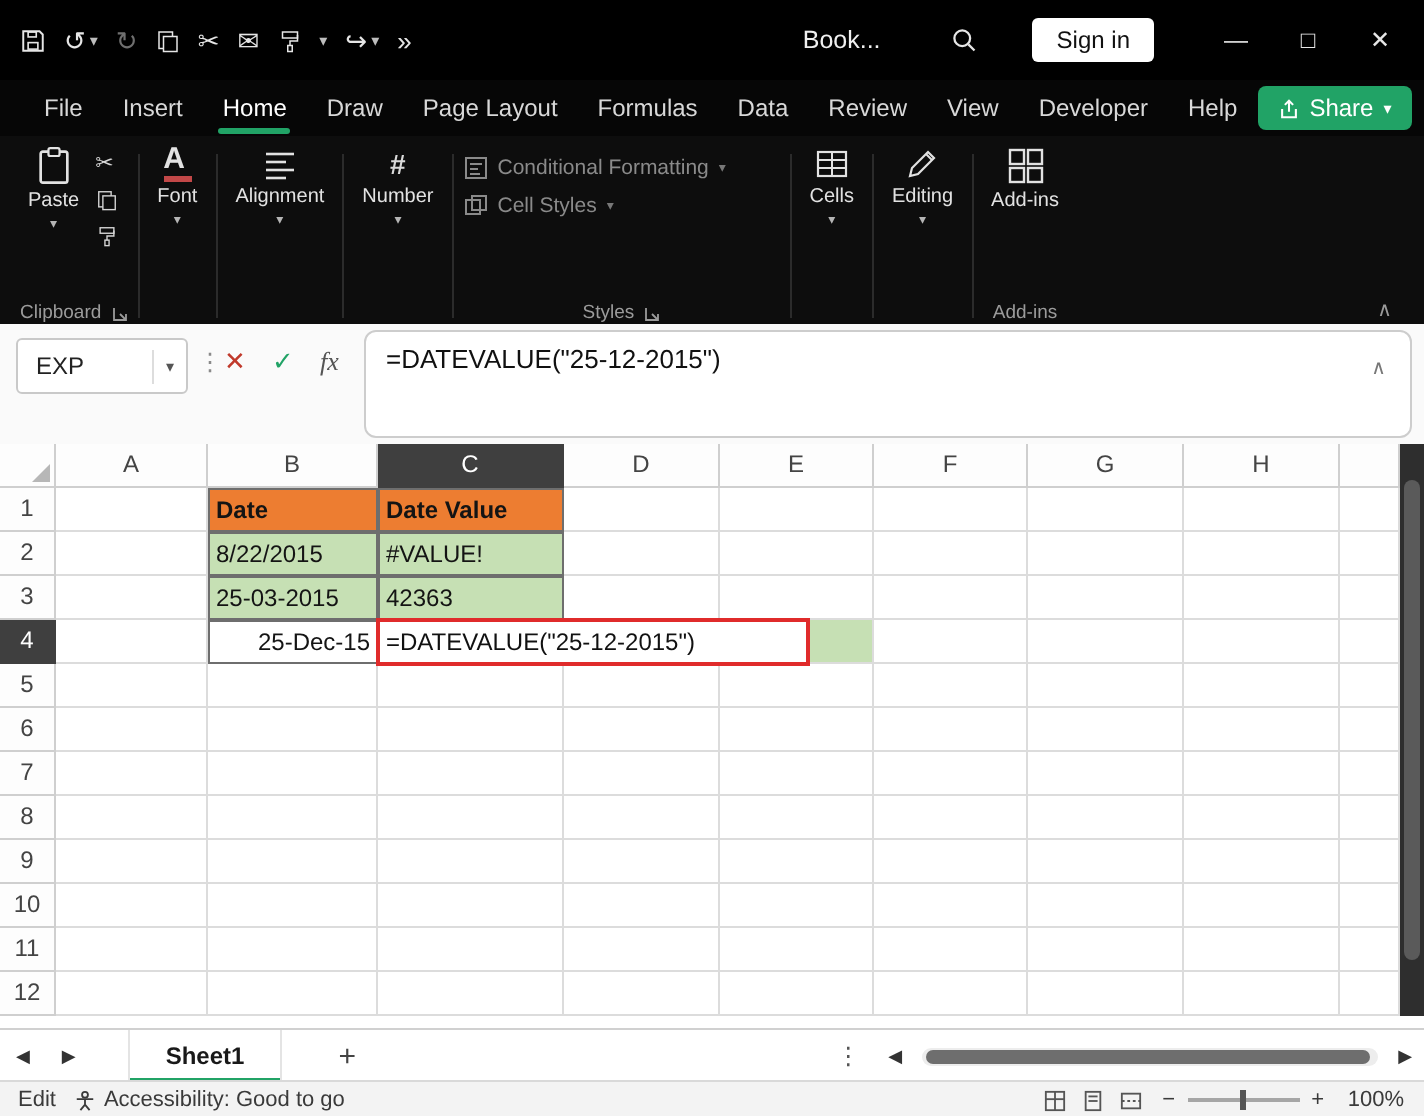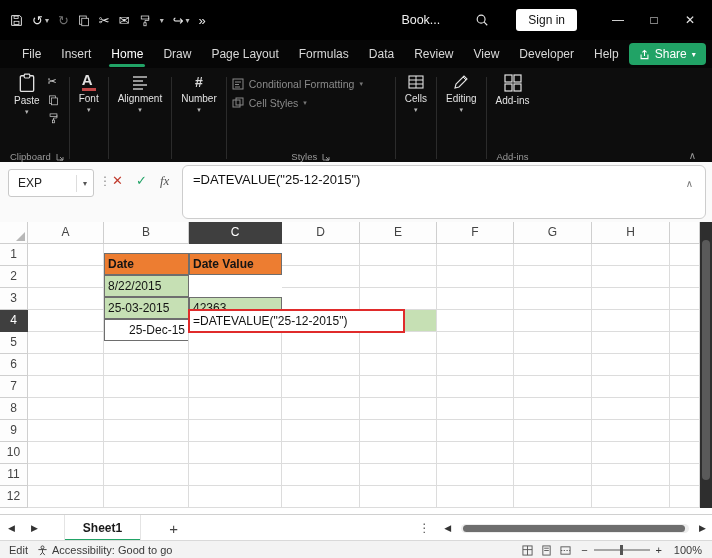--- a/index.html
+++ b/index.html
@@ -56,21 +56,21 @@
   .formulabox{position:absolute;left:182px;right:6px;top:3px;height:52px;background:#fff;border:1px solid #cdcdcd;border-radius:6px;}
   .formulabox .ftext{position:absolute;left:10px;top:6px;font-size:13px;color:#111;white-space:nowrap;}
   .formulabox .collapse{position:absolute;right:12px;top:12px;font-size:10px;color:#777;cursor:pointer;}
 
   
   .grid{position:absolute;top:222px;left:0;right:0;height:292px;background:#fff;}
   .gh{position:absolute;box-sizing:border-box;background:#fdfdfd;border-right:1px solid #cfcfcf;border-bottom:1px solid #cfcfcf;font-size:12px;color:#444;text-align:center;line-height:21px;cursor:default;}
   .gh.sel{background:#3f3f3f;color:#fff;border-color:#3f3f3f;}
   .corner-tri{position:absolute;right:2px;bottom:2px;width:0;height:0;border-left:9px solid transparent;border-bottom:9px solid #b7b7b7;}
   .cell{position:absolute;box-sizing:border-box;border-right:1px solid #dcdcdc;border-bottom:1px solid #dcdcdc;font-size:12px;line-height:21px;color:#141414;padding:0 3px;overflow:hidden;white-space:nowrap;cursor:cell;}
-  .cell.bordered{border:1px solid #6e6e6e;margin-top:9px;}
+  .cell.bordered{border:1px solid #6e6e6e;}
   .cell-editor{position:absolute;box-sizing:border-box;background:#fff;border:2px solid var(--editor-border,#E02B2B);font-size:12px;line-height:20px;color:#111;padding:0 3px;white-space:nowrap;overflow:hidden;z-index:5;cursor:text;}
   .vscroll{position:absolute;left:700px;top:0;width:12px;height:286px;background:#2e2e2e;}
   .vthumb{position:absolute;left:2px;top:18px;width:8px;height:240px;background:#5a5a5a;border-radius:4px;}
 
   
   .sheetbar{position:absolute;top:514px;left:0;right:0;height:26px;background:#fff;border-top:1px solid #d0d0d0;display:flex;align-items:center;}
   .snav{font-size:9px;color:#333;padding:0 8px;cursor:pointer;}
   .sheettab{height:100%;display:flex;align-items:center;padding:0 18px;font-size:12px;font-weight:bold;color:#191919;position:relative;border-left:1px solid #e4e4e4;border-right:1px solid #e4e4e4;margin-left:18px;cursor:pointer;}
   .sheettab.active::after{content:"";position:absolute;left:0;right:0;bottom:0;height:2px;background:var(--accent-green,#21A366);}
   .addsheet{font-size:15px;color:#444;padding:0 14px;margin-left:14px;cursor:pointer;}
@@ -380,20 +380,21 @@
       <div class="cell bordered" style="left: 189px; top: 22px; width: 93px; height: 22px; background: rgb(237, 125, 49); font-weight: bold; text-align: left;">Date Value</div>
       <div class="cell" style="left: 282px; top: 22px; width: 78px; height: 22px;"></div>
       <div class="cell" style="left: 360px; top: 22px; width: 77px; height: 22px;"></div>
       <div class="cell" style="left: 437px; top: 22px; width: 77px; height: 22px;"></div>
       <div class="cell" style="left: 514px; top: 22px; width: 78px; height: 22px;"></div>
       <div class="cell" style="left: 592px; top: 22px; width: 78px; height: 22px;"></div>
       <div class="cell" style="left: 670px; top: 22px; width: 30px; height: 22px;"></div>
       <div class="gh" style="left: 0px; top: 44px; width: 28px; height: 22px;">2</div>
       <div class="cell" style="left: 28px; top: 44px; width: 76px; height: 22px;"></div>
       <div class="cell bordered" style="left: 104px; top: 44px; width: 85px; height: 22px; background: rgb(198, 224, 180); text-align: left;">8/22/2015</div>
+      <div class="cell bordered" style="left: 189px; top: 44px; width: 93px; height: 22px; background: rgb(198, 224, 180); text-align: left;">#VALUE!</div>
       <div class="cell" style="left: 282px; top: 44px; width: 78px; height: 22px;"></div>
       <div class="cell" style="left: 360px; top: 44px; width: 77px; height: 22px;"></div>
       <div class="cell" style="left: 437px; top: 44px; width: 77px; height: 22px;"></div>
       <div class="cell" style="left: 514px; top: 44px; width: 78px; height: 22px;"></div>
       <div class="cell" style="left: 592px; top: 44px; width: 78px; height: 22px;"></div>
       <div class="cell" style="left: 670px; top: 44px; width: 30px; height: 22px;"></div>
       <div class="gh" style="left: 0px; top: 66px; width: 28px; height: 22px;">3</div>
       <div class="cell" style="left: 28px; top: 66px; width: 76px; height: 22px;"></div>
       <div class="cell bordered" style="left: 104px; top: 66px; width: 85px; height: 22px; background: rgb(198, 224, 180); text-align: left;">25-03-2015</div>
       <div class="cell bordered" style="left: 189px; top: 66px; width: 93px; height: 22px; background: rgb(198, 224, 180); text-align: left;">42363</div>

